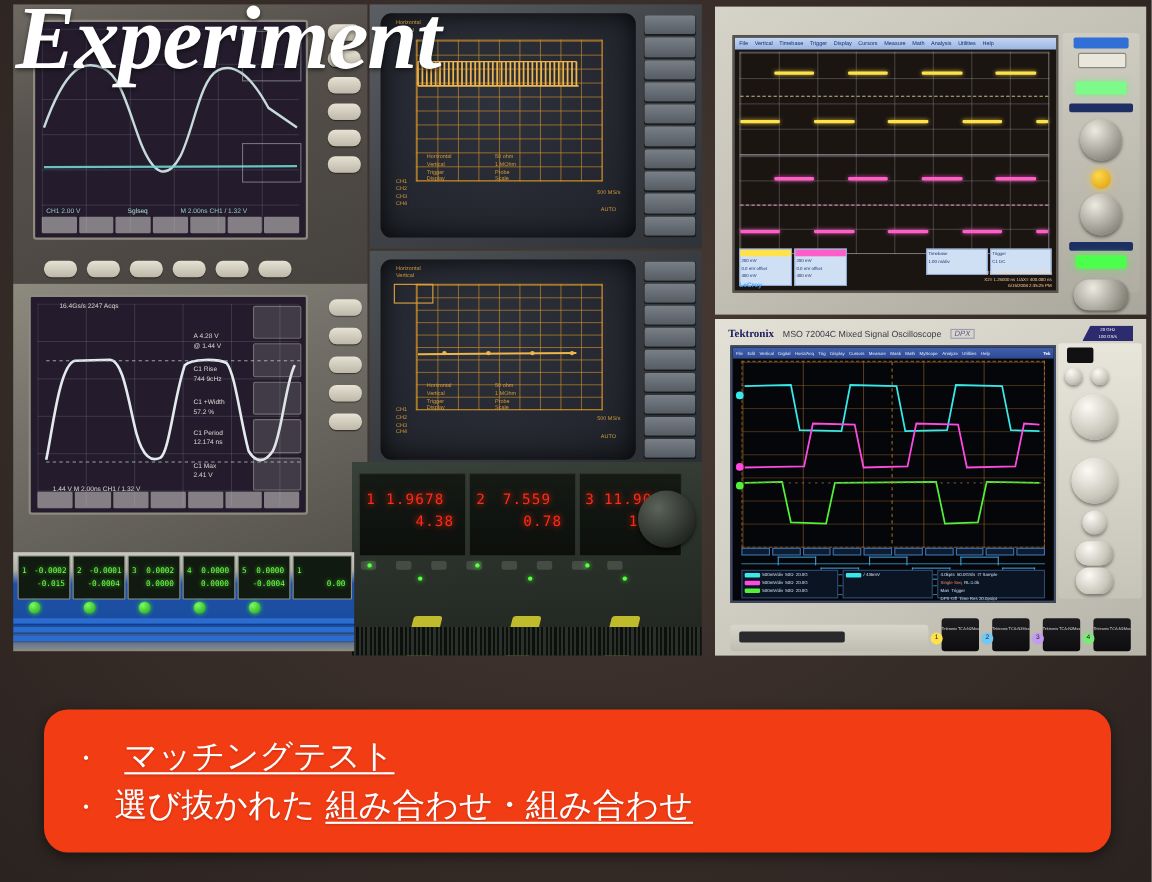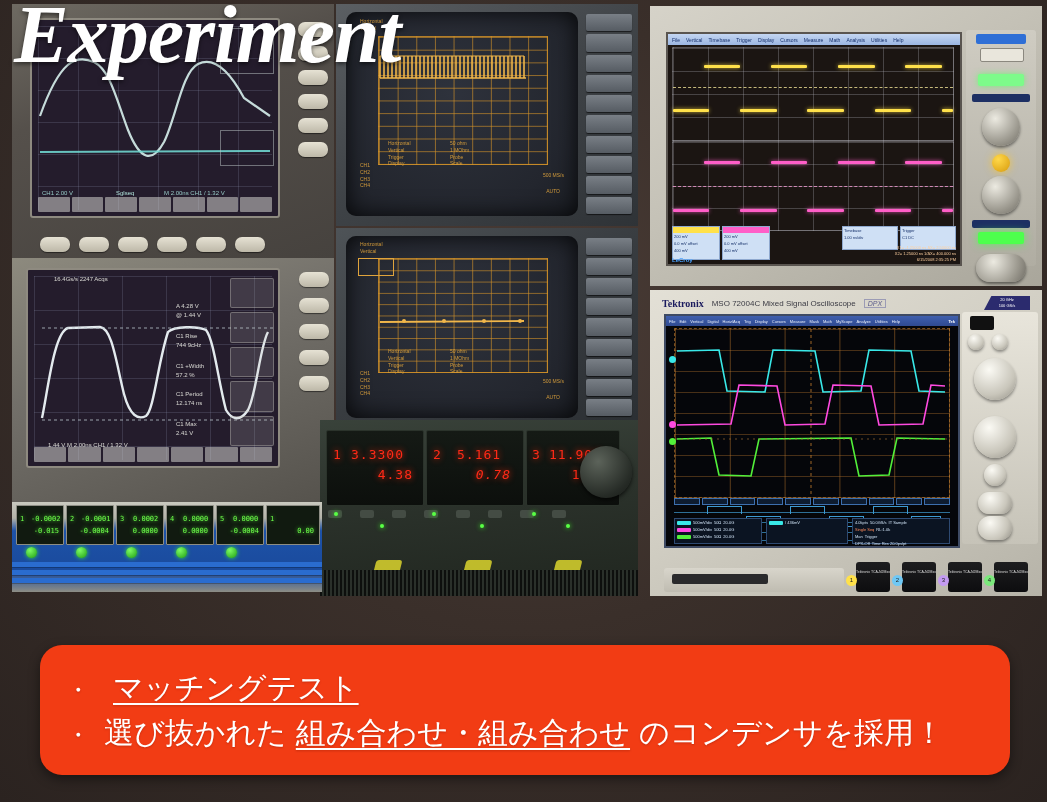--- a/index.html
+++ b/index.html
@@ -367,28 +367,28 @@
         <i></i>
         <i></i>
         <i></i>
     </div>
   </div>
 
   <div class="photo" id="psu-red">
 
     <div class="psu-unit" style="left:6px;width:96px;">
       <span class="led-red" style="left:6px;top:16px;">1</span>
-      <span class="led-red" style="left:24px;top:16px;">3.3300</span>
+      <span class="led-red" style="left:24px;top:16px;">1.9678</span>
       <span class="led-red" style="right:10px;top:36px;">4.38</span>
     </div>
 
     <div class="psu-unit" style="left:106px;width:96px;">
       <span class="led-red" style="left:6px;top:16px;">2</span>
-      <span class="led-red" style="left:30px;top:16px;">5.161</span>
-      <span class="led-red" style="right:12px;top:36px;font-style:italic;">0.78</span>
+      <span class="led-red" style="left:30px;top:16px;">7.559</span>
+      <span class="led-red" style="right:12px;top:36px;">0.78</span>
     </div>
 
     <div class="psu-unit" style="left:206px;width:92px;">
       <span class="led-red" style="left:5px;top:16px;">3</span>
       <span class="led-red" style="left:22px;top:16px;">11.904</span>
       <span class="led-red" style="right:12px;top:36px;">1.79</span>
     </div>
     <div class="psu-knob" style="right:6px;top:26px;"></div>
 
     <div style="position:absolute;left:8px;top:90px;display:flex;gap:18px;">
@@ -707,17 +707,16 @@
       <span class="dot">・</span>
       <span class="sp"></span>
       <span class="u">マッチングテスト</span>
     </div>
     <div class="bullet-line">
       <span class="dot">・</span>
       <span>選び抜かれた</span>
       <span class="sp"></span>
       <span class="u">組み合わせ・組み合わせ</span>
       <span class="sp"></span>
-      <span>のコンデンサを採用！</span>
     </div>
   </div>
 
 </div>
 
 </body></html>

